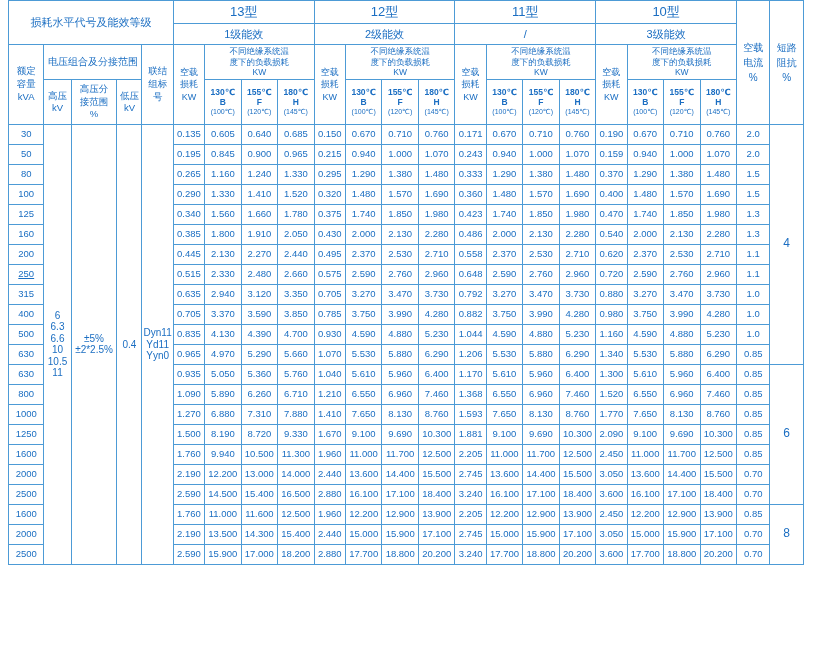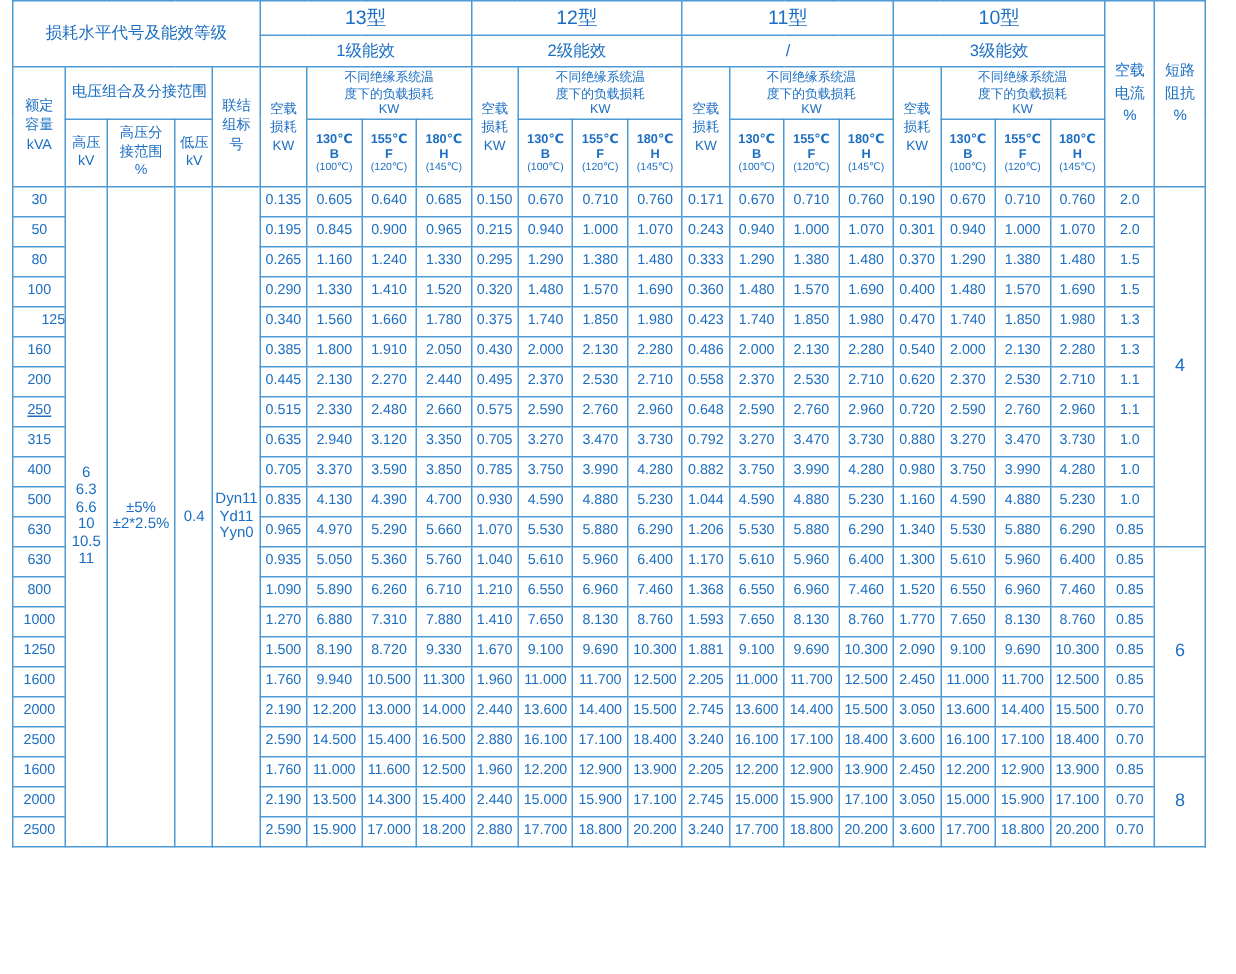--- a/index.html
+++ b/index.html
@@ -259,21 +259,21 @@
           <td class="num">0.900</td>
           <td class="num">0.965</td>
           <td class="num">0.215</td>
           <td class="num">0.940</td>
           <td class="num">1.000</td>
           <td class="num">1.070</td>
           <td class="num">0.243</td>
           <td class="num">0.940</td>
           <td class="num">1.000</td>
           <td class="num">1.070</td>
-          <td class="num">0.301</td>
+          <td class="num">0.159</td>
           <td class="num">0.940</td>
           <td class="num">1.000</td>
           <td class="num">1.070</td>
           <td class="num">2.0</td>
         </tr>
         <tr>
           <td class="kva" style="height: 19px;">80</td>
           <td class="num">0.265</td>
           <td class="num">1.160</td>
           <td class="num">1.240</td>
@@ -306,21 +306,21 @@
           <td class="num">1.480</td>
           <td class="num">1.570</td>
           <td class="num">1.690</td>
           <td class="num">0.400</td>
           <td class="num">1.480</td>
           <td class="num">1.570</td>
           <td class="num">1.690</td>
           <td class="num">1.5</td>
         </tr>
         <tr>
-          <td class="kva" style="height: 19px; text-align: right;">125</td>
+          <td class="kva" style="height: 19px;">125</td>
           <td class="num">0.340</td>
           <td class="num">1.560</td>
           <td class="num">1.660</td>
           <td class="num">1.780</td>
           <td class="num">0.375</td>
           <td class="num">1.740</td>
           <td class="num">1.850</td>
           <td class="num">1.980</td>
           <td class="num">0.423</td>
           <td class="num">1.740</td>

